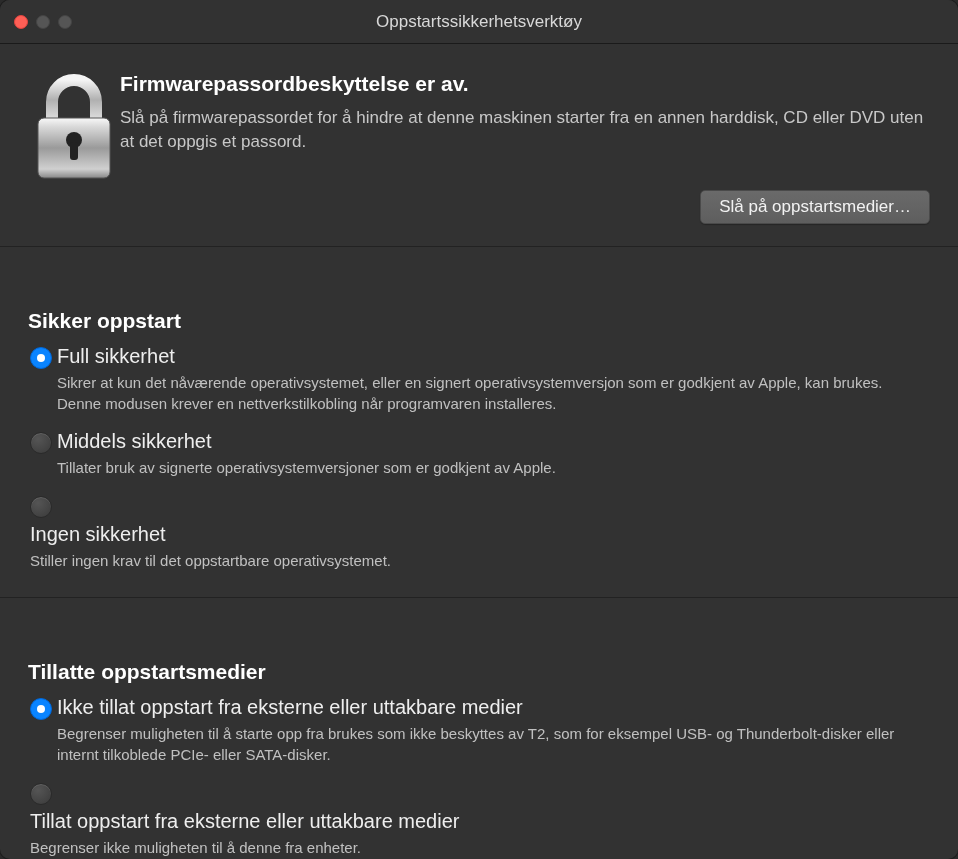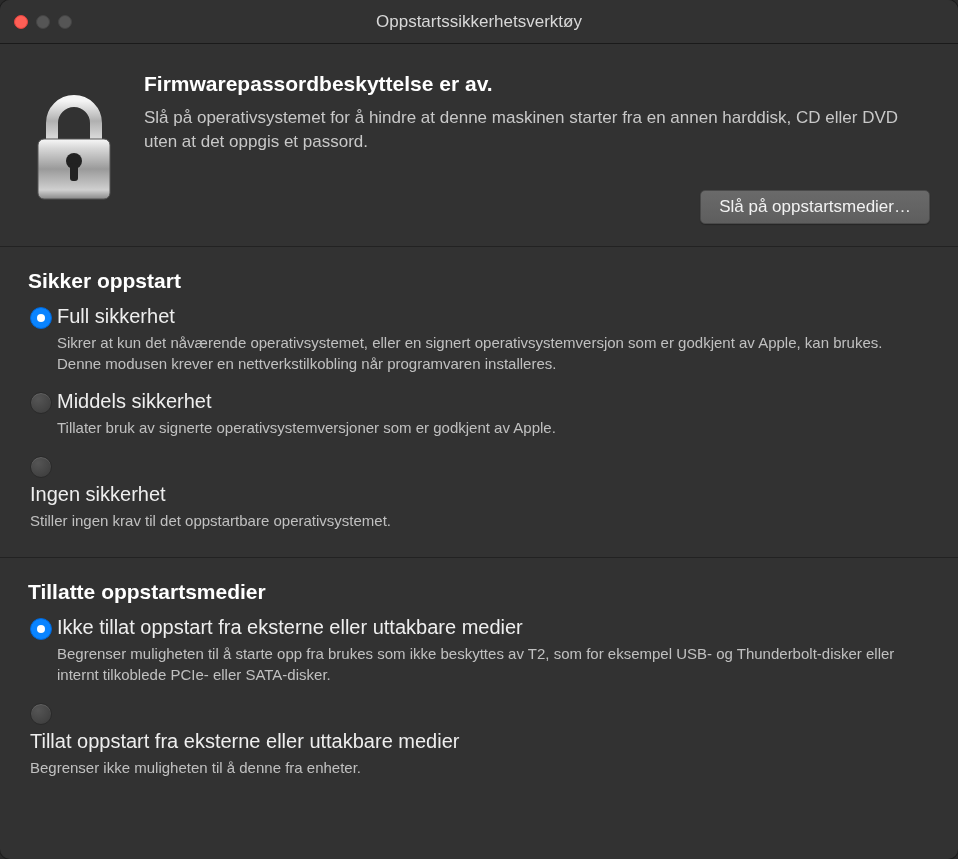--- a/index.html
+++ b/index.html
@@ -51,23 +51,21 @@
       font-size: 17px;
       font-weight: 500;
       color: #d8d8d8;
     }
     .content {
       height: calc(859px - 44px);
     }
     .section-firmware {
       padding: 28px 28px 22px 28px;
       display: flex;
-      gap: 24px;
       border-bottom: 1px solid #222;
-      align-items: center;
     }
     .lock-icon {
       width: 92px;
       height: 110px;
       flex-shrink: 0;
     }
     .firmware-text {
       flex: 1;
     }
     .firmware-heading {
@@ -101,20 +99,21 @@
       border-bottom: 1px solid #222;
     }
     .section:last-child {
       border-bottom: none;
     }
     .section-heading {
       font-size: 21px;
       font-weight: 700;
       color: #ffffff;
       margin-bottom: 12px;
+      margin-top: 40px;
     }
     .radio-option {
       display: flex;
       align-items: flex-start;
       gap: 5px;
       margin-bottom: 16px;
       padding-left: 2px;
     }
     .radio-option:last-child {
       margin-bottom: 4px;
@@ -197,21 +196,21 @@
             </linearGradient>
           </defs>
           <path d="M 24 48 L 24 30 A 22 22 0 0 1 68 30 L 68 48" fill="none" stroke="url(#shackleG)" stroke-width="12" stroke-linecap="round"></path>
           <rect x="10" y="46" width="72" height="60" rx="6" fill="url(#bodyG)" stroke="#555" stroke-width="1"></rect>
           <circle cx="46" cy="68" r="8" fill="#222"></circle>
           <rect x="42" y="70" width="8" height="18" rx="3" fill="#222"></rect>
         </svg>
       </div>
       <div class="firmware-text">
         <div class="firmware-heading">Firmwarepassordbeskyttelse er av.</div>
-        <div class="firmware-desc">Slå på operativsystemet for å hindre at denne maskinen starter fra en annen harddisk, CD eller DVD uten at det oppgis et passord.</div>
+        <div class="firmware-desc">Slå på firmwarepassordet for å hindre at denne maskinen starter fra en annen harddisk, CD eller DVD uten at det oppgis et passord.</div>
         <div class="firmware-button-row">
           <button class="btn">Slå på oppstartsmedier…</button>
         </div>
       </div>
     </div>
 
     <div class="section">
       <div class="section-heading">Sikker oppstart</div>
 
       <div class="radio-option">

